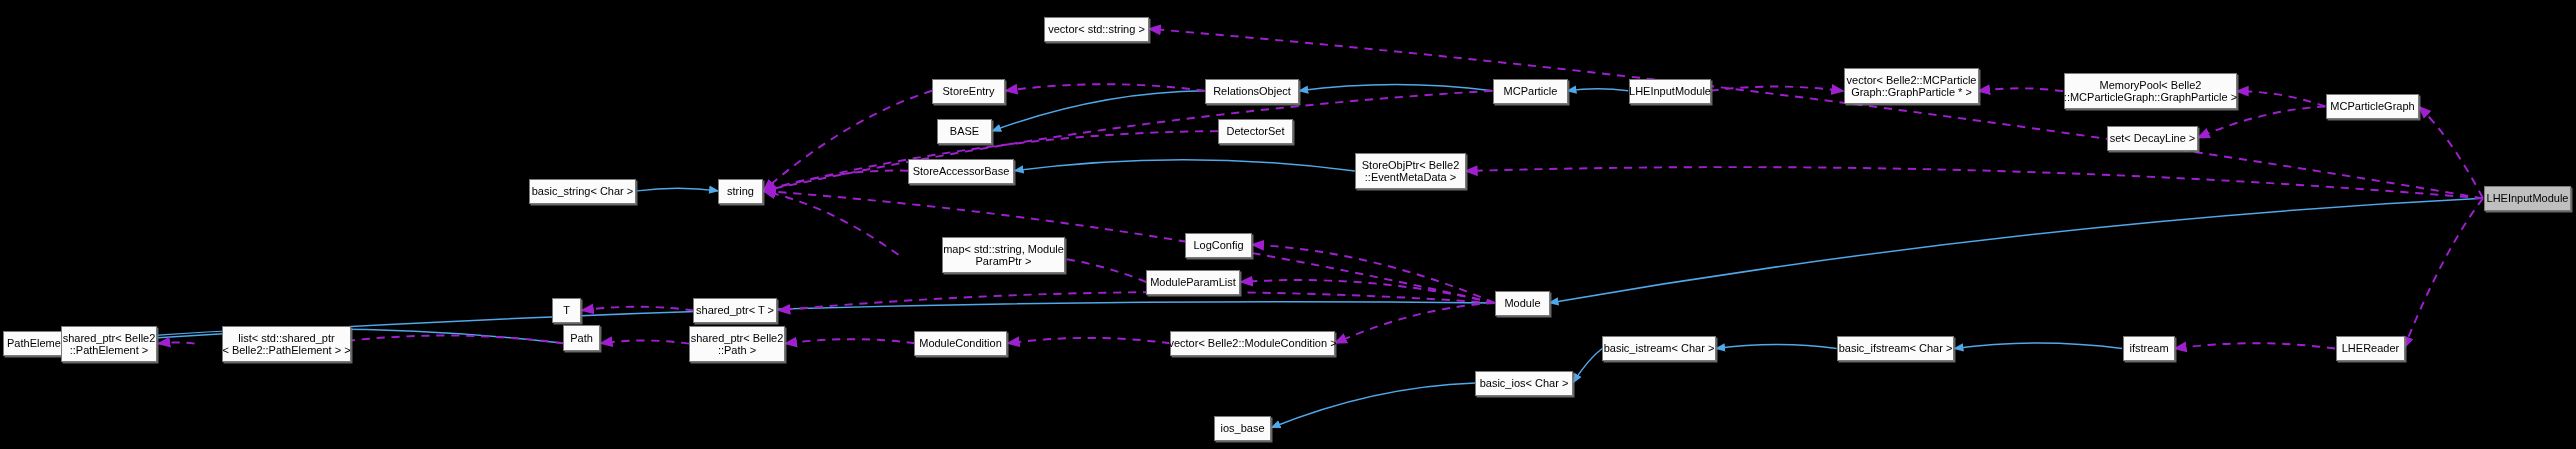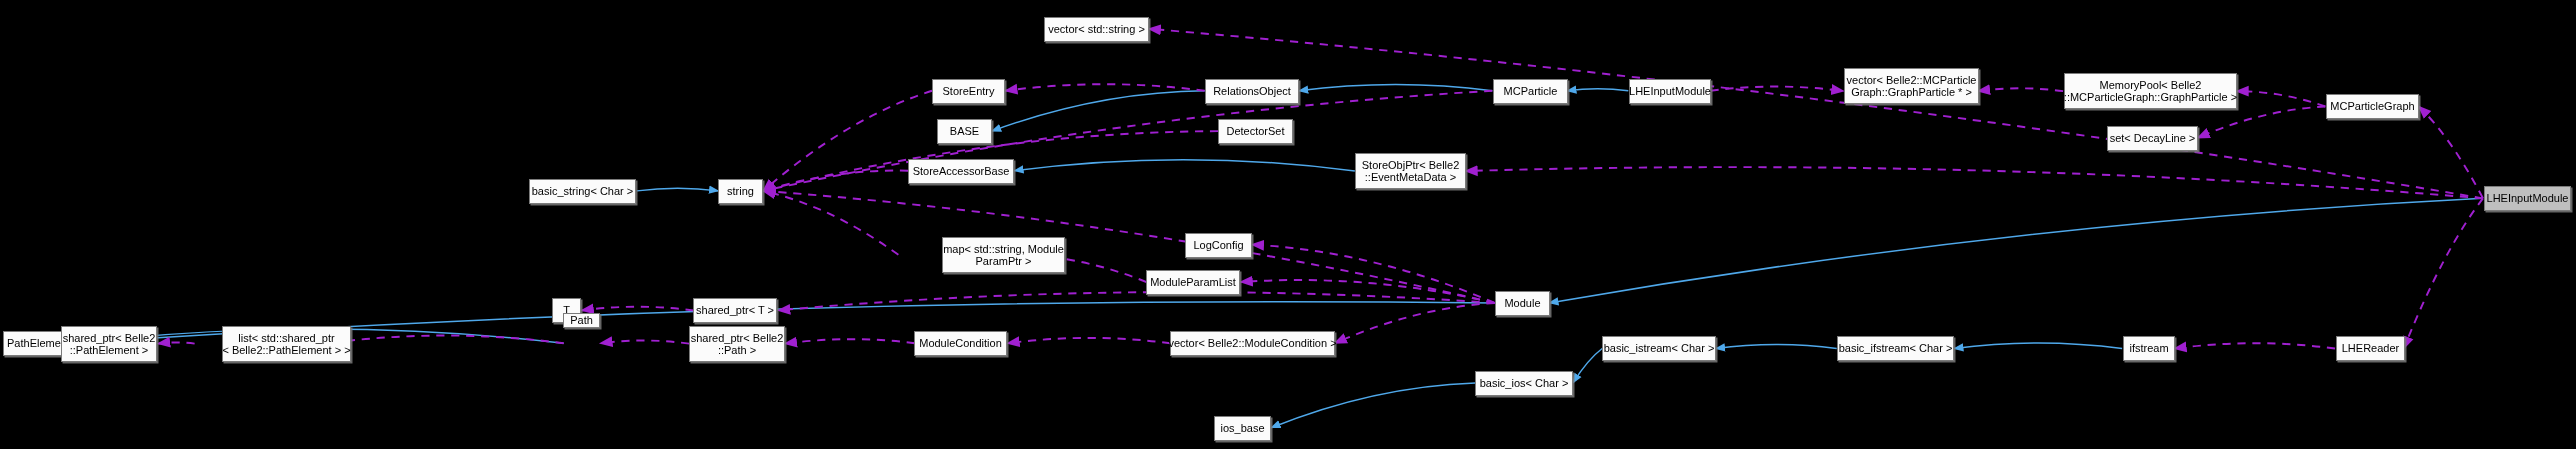--- a/index.html
+++ b/index.html
@@ -105,21 +105,21 @@
       <div class="node" style="left: 1185px; top: 233px; width: 67px; height: 25px;"><span>LogConfig</span></div>
       <div class="node" style="left: 1146px; top: 270px; width: 94px; height: 25px;"><span>ModuleParamList</span></div>
       <div class="node" style="left: 1495px; top: 291px; width: 55px; height: 25px;"><span>Module</span></div>
       <div class="node" style="left: 552px; top: 298px; width: 29px; height: 25px;"><span>T</span></div>
       <div class="node" style="left: 693px; top: 298px; width: 84px; height: 25px;"><span>shared_ptr&lt; T &gt;</span></div>
       <div class="node" style="left: 3px; top: 331px; width: 71px; height: 25px;"><span>PathElement</span></div>
       <div class="node" style="left: 61px; top: 326px; width: 96px; height: 36px;"><span>shared_ptr&lt; Belle2
 ::PathElement &gt;</span></div>
       <div class="node" style="left: 194px; top: 326px; width: 129px; height: 36px; margin-left: 28px;"><span>list&lt; std::shared_ptr
 &lt; Belle2::PathElement &gt; &gt;</span></div>
-      <div class="node" style="left: 563px; top: 313px; width: 37px; height: 15px; align-items: flex-end;"><span>Path</span></div>
+      <div class="node" style="left: 563px; top: 325px; width: 37px; height: 26px;"><span>Path</span></div>
       <div class="node" style="left: 689px; top: 326px; width: 96px; height: 36px;"><span>shared_ptr&lt; Belle2
 ::Path &gt;</span></div>
       <div class="node" style="left: 914px; top: 331px; width: 93px; height: 25px;"><span>ModuleCondition</span></div>
       <div class="node" style="left: 1170px; top: 331px; width: 165px; height: 25px;"><span>vector&lt; Belle2::ModuleCondition &gt;</span></div>
       <div class="node" style="left: 1602px; top: 336px; width: 114px; height: 25px;"><span>basic_istream&lt; Char &gt;</span></div>
       <div class="node" style="left: 1837px; top: 336px; width: 117px; height: 25px;"><span>basic_ifstream&lt; Char &gt;</span></div>
       <div class="node" style="left: 2123px; top: 336px; width: 52px; height: 25px;"><span>ifstream</span></div>
       <div class="node" style="left: 2336px; top: 336px; width: 69px; height: 25px;"><span>LHEReader</span></div>
       <div class="node" style="left: 1475px; top: 371px; width: 98px; height: 25px;"><span>basic_ios&lt; Char &gt;</span></div>
       <div class="node" style="left: 1214px; top: 416px; width: 57px; height: 25px;"><span>ios_base</span></div>

